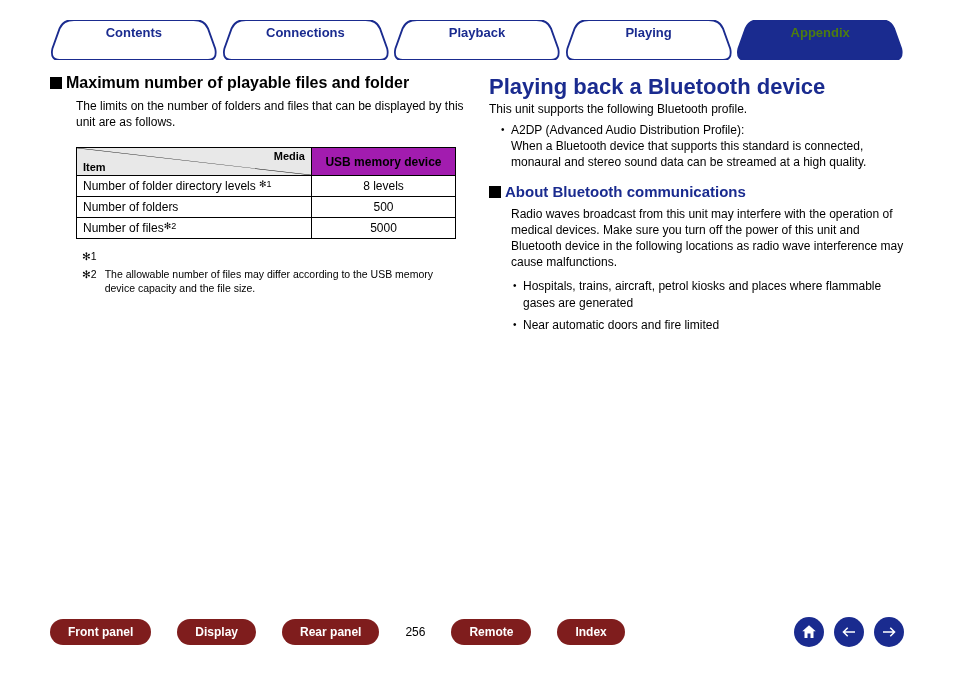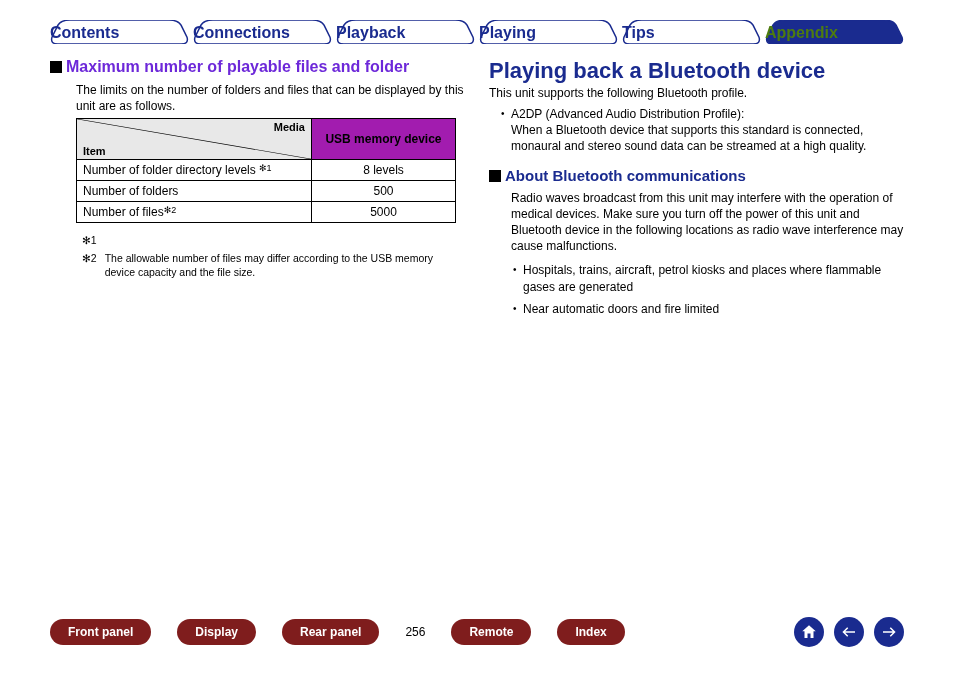--- a/index.html
+++ b/index.html
@@ -13,23 +13,23 @@
   }
   
   .tabs {
     display: flex;
     padding: 20px 50px 0 50px;
     gap: 4px;
   }
   .tab {
     position: relative;
     flex: 1;
-    height: 24px;
-    text-align: left;
-    font-size: 16px;
+    height: 40px;
+    text-align: center;
+    font-size: 13px;
     font-weight: bold;
     color: #1a2b8f;
     line-height: 26px;
     cursor: pointer;
   }
   .tab svg { position: absolute; top:0; left:0; width:100%; height:100%; z-index:-1; }
   .tab.active { color: #4d7c0f; }
   .content {
     display: flex;
     padding: 14px 50px 0 50px;
@@ -39,43 +39,43 @@
   .square {
     display:inline-block;
     width:12px;height:12px;
     background:#000;
     vertical-align: -1px;
     margin-right:4px;
   }
   .sec-h {
     font-size: 16px;
     font-weight: bold;
-    color:#6d28d9;
+    color:#000000;
     margin-bottom:6px;
   }
   .left-intro {
     font-size:12px;
     margin-left:26px;
-    margin-bottom:4px;
+    margin-bottom:17px;
     line-height:1.35;
   }
   table.spec {
     border-collapse: collapse;
     width: 380px;
     margin-left:26px;
     font-size:12px;
   }
   table.spec th, table.spec td {
     border:1px solid #000;
     padding:3px 6px;
   }
   table.spec th { background:#a21caf; font-weight:bold; }
   .diag-cell {
     position:relative;
-    height:41px;
+    height:28px;
     vertical-align:top;
     padding:0;
   }
   .diag-cell .media { position:absolute; top:2px; right:6px; font-weight:bold; font-size:11px; }
   .diag-cell .item  { position:absolute; bottom:2px; left:6px; font-weight:bold; font-size:11px; }
   .notes { margin:10px 0 0 32px; font-size:10.5px; line-height:1.35; }
   .notes .row { display:flex; gap:8px; margin-bottom:3px;}
   .notes .marker { white-space:nowrap; }
   .sup { font-size:9px; vertical-align: top; }
   .h1-right {
@@ -147,26 +147,20 @@
     <svg viewBox="0 0 140 28" preserveAspectRatio="none">
         <path d="M8 28 Q0 28 2 20 L8 6 Q11 0 20 0 L120 0 Q129 0 132 6 L138 20 Q140 28 132 28 Z" fill="#fff" stroke="#1a2b8f" stroke-width="1.5"></path>
       </svg>
     <span>Playback</span>
   </div>
   <div class="tab">
     <svg viewBox="0 0 140 28" preserveAspectRatio="none">
         <path d="M8 28 Q0 28 2 20 L8 6 Q11 0 20 0 L120 0 Q129 0 132 6 L138 20 Q140 28 132 28 Z" fill="#fff" stroke="#1a2b8f" stroke-width="1.5"></path>
       </svg>
     <span>Playing</span>
-  </div>
-  <div class="tab">
-    <svg viewBox="0 0 140 28" preserveAspectRatio="none">
-        <path d="M8 28 Q0 28 2 20 L8 6 Q11 0 20 0 L120 0 Q129 0 132 6 L138 20 Q140 28 132 28 Z" fill="#fff" stroke="#1a2b8f" stroke-width="1.5"></path>
-      </svg>
-    <span>Tips</span>
   </div>
   <div class="tab active">
     <svg viewBox="0 0 140 28" preserveAspectRatio="none">
         <path d="M8 28 Q0 28 2 20 L8 6 Q11 0 20 0 L120 0 Q129 0 132 6 L138 20 Q140 28 132 28 Z" fill="#1a2b8f" stroke="#1a2b8f" stroke-width="1.5"></path>
       </svg>
     <span>Appendix</span>
   </div>
 </div>
 
 <div class="content">

